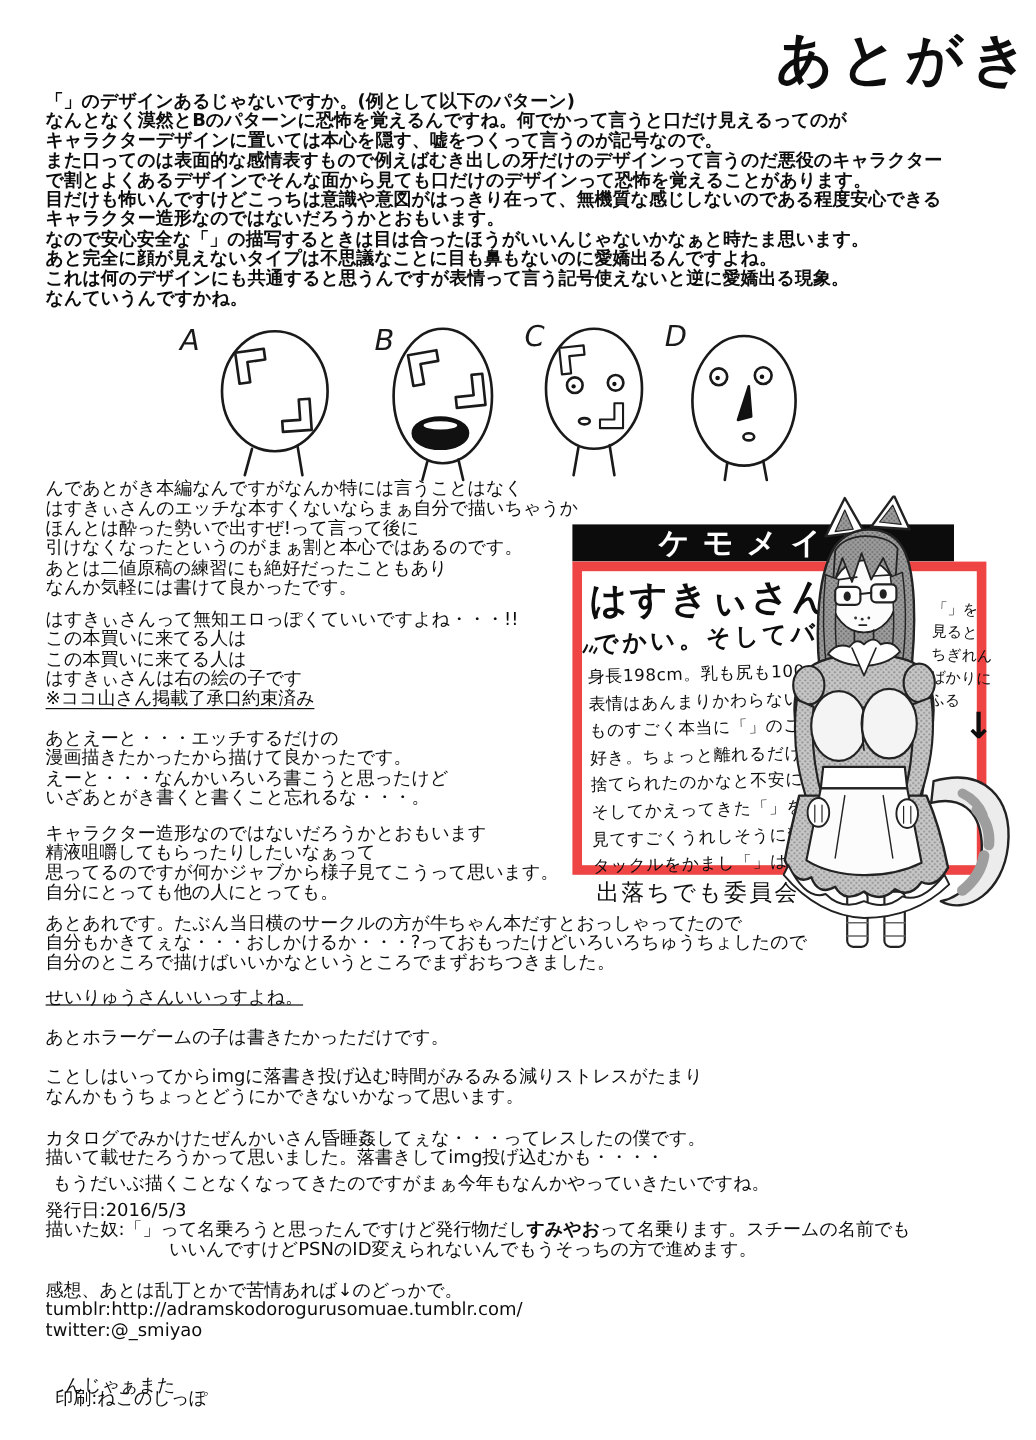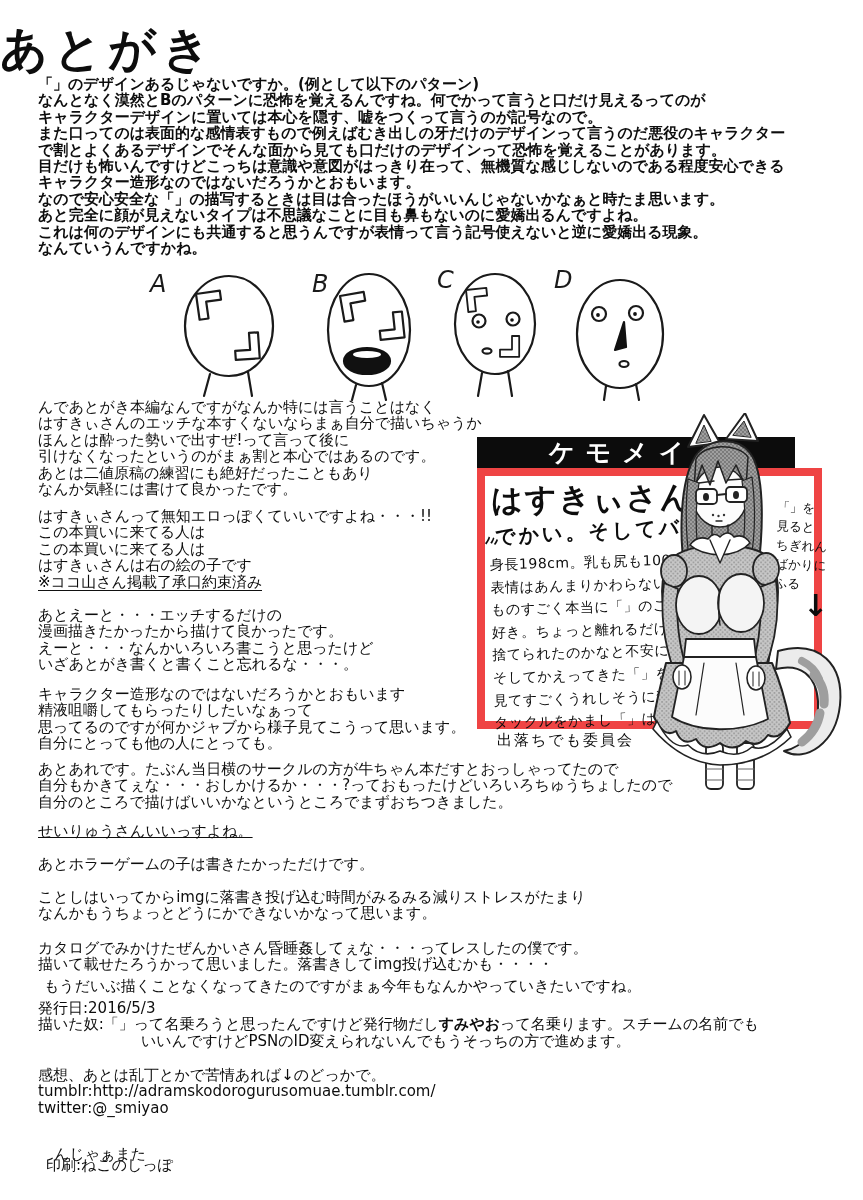--- a/index.html
+++ b/index.html
@@ -1,39 +1,39 @@
 <!DOCTYPE html>
 <html><head>
 <meta charset="utf-8">
 <style>
   html,body{margin:0;padding:0;}
   body{width:863px;height:1200px;background:#ffffff;font-family:"DejaVu Sans",sans-serif;color:#0d0d0d;}
   #page{position:relative;width:863px;height:1200px;overflow:hidden;background:#fff;}
-  #title{position:absolute;top:18px;left:0;width:863px;text-align:left;font-size:47px;font-weight:800;letter-spacing:6px;margin:0;}
+  #title{position:absolute;top:18px;left:0;width:863px;text-align:right;font-size:47px;font-weight:800;letter-spacing:6px;margin:0;}
   .col{position:absolute;left:38px;font-size:15px;line-height:16.4px;letter-spacing:0;}
   .ln{white-space:pre;}
   .u{white-space:pre;width:max-content;border-bottom:1.6px solid #111;}
   .b{font-weight:bold;}
   .indent2{padding-left:103px;}
   
   #banner{position:absolute;left:477px;top:437px;width:318px;height:31px;background:#0c0c0c;}
   #banner span{display:block;line-height:31px;color:#fff;font-size:25px;font-weight:bold;letter-spacing:11px;padding-left:72px;white-space:pre;}
   #kbox{position:absolute;left:477px;top:468px;width:345px;height:261px;border:8px solid #ef4444;background:#fff;box-sizing:border-box;}
   .kname{position:absolute;left:6px;top:2px;font-size:31px;font-weight:bold;letter-spacing:2px;transform:rotate(-1deg);white-space:pre;}
   .ksub{position:absolute;left:10px;top:42px;font-size:20px;font-weight:bold;letter-spacing:3px;transform:rotate(-3deg);white-space:pre;}
   .kdesc{position:absolute;left:7px;top:74px;transform:rotate(-1.5deg);}
   .kd{font-size:14px;line-height:22.6px;white-space:pre;font-weight:500;letter-spacing:0.5px;}
   .kside{position:absolute;left:291px;top:22px;width:54px;transform:rotate(2deg);}
   .ks{font-size:12.5px;line-height:19px;white-space:pre;font-weight:500;}
   .karrow{position:absolute;left:318px;top:112px;font-size:30px;font-weight:bold;}
   .em{position:absolute;font-size:15px;font-weight:bold;}
   .em1{left:216px;top:10px;transform:rotate(28deg);}
   .em2{left:224px;top:44px;transform:rotate(12deg);}
   .em3{left:-1px;top:56px;transform:rotate(98deg);}
-  #kcaption{position:absolute;left:497px;top:731px;font-size:15px;letter-spacing:2px;white-space:pre;}
+  #kcaption{position:absolute;left:497px;top:731px;font-size:19px;letter-spacing:2px;white-space:pre;}
   #faces{position:absolute;left:138px;top:262px;}
   #maid{position:absolute;left:652px;top:413px;}
 </style>
 </head>
 <body>
 
 <div id="page">
 
   <h1 id="title">あとがき</h1>
 

